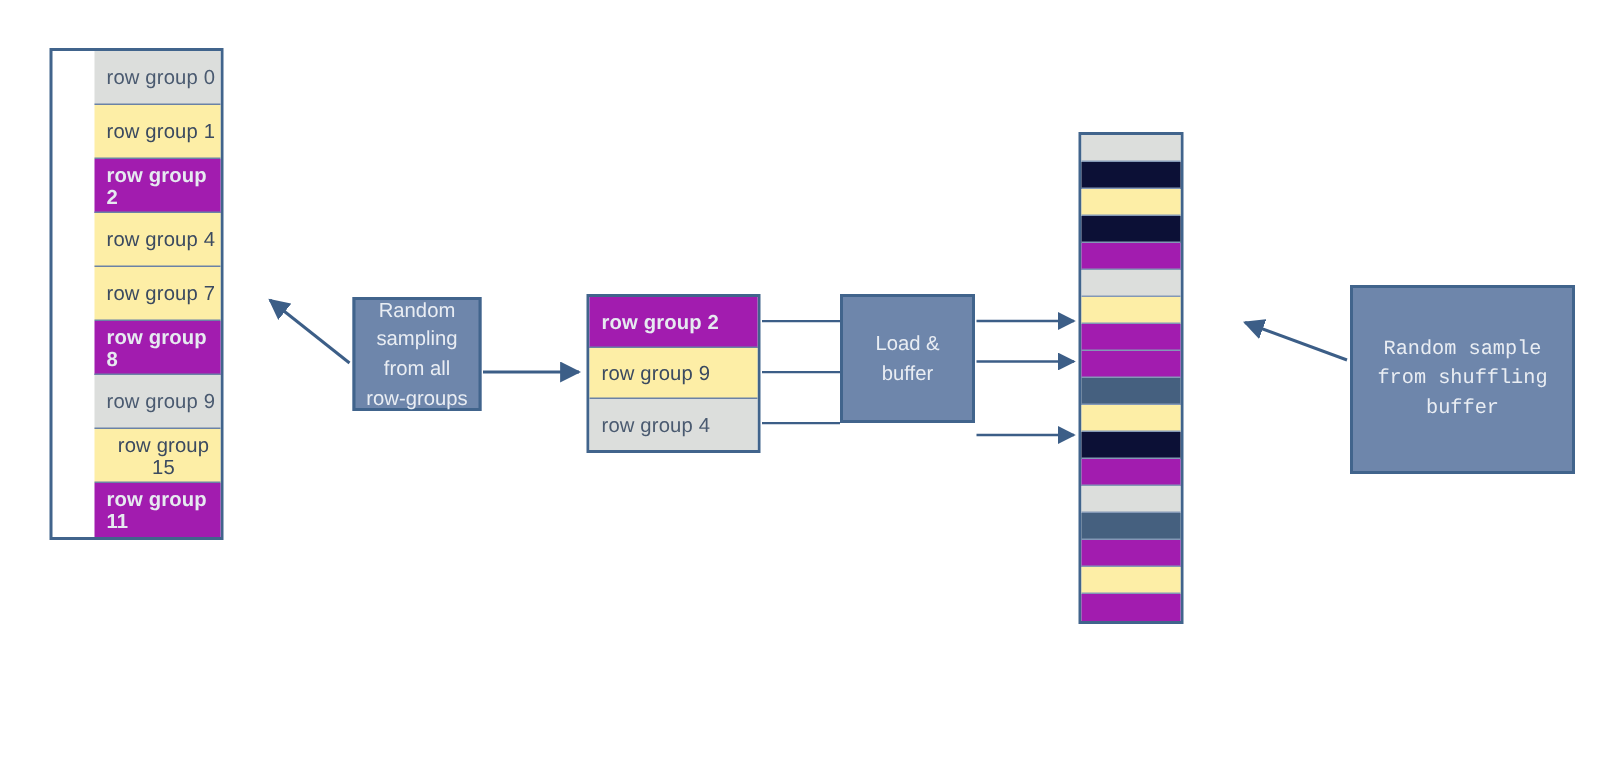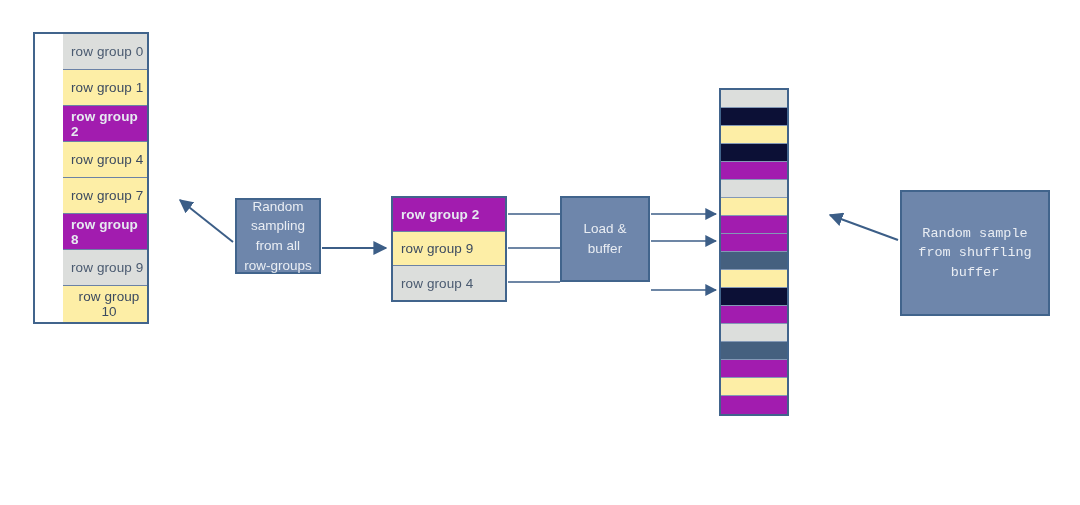--- a/index.html
+++ b/index.html
@@ -149,21 +149,24 @@
     <div class="rg-cell sw-yellow">
         <span>row group 7</span>
       </div>
     <div class="rg-cell sw-blue">
         <span>row group 8</span>
       </div>
     <div class="rg-cell sw-grey">
         <span>row group 9</span>
       </div>
     <div class="rg-cell sw-yellow">
-        <span>row group 10</span>
+        <span>row group 15</span>
+      </div>
+    <div class="rg-cell sw-blue">
+        <span>row group 11</span>
       </div>
   </div>
 
   <div class="pbox" id="box-random-sampling">
     <div>
       <div>Random</div>
       <div>sampling</div>
       <div>from all</div>
       <div>row-groups</div>
     </div>

